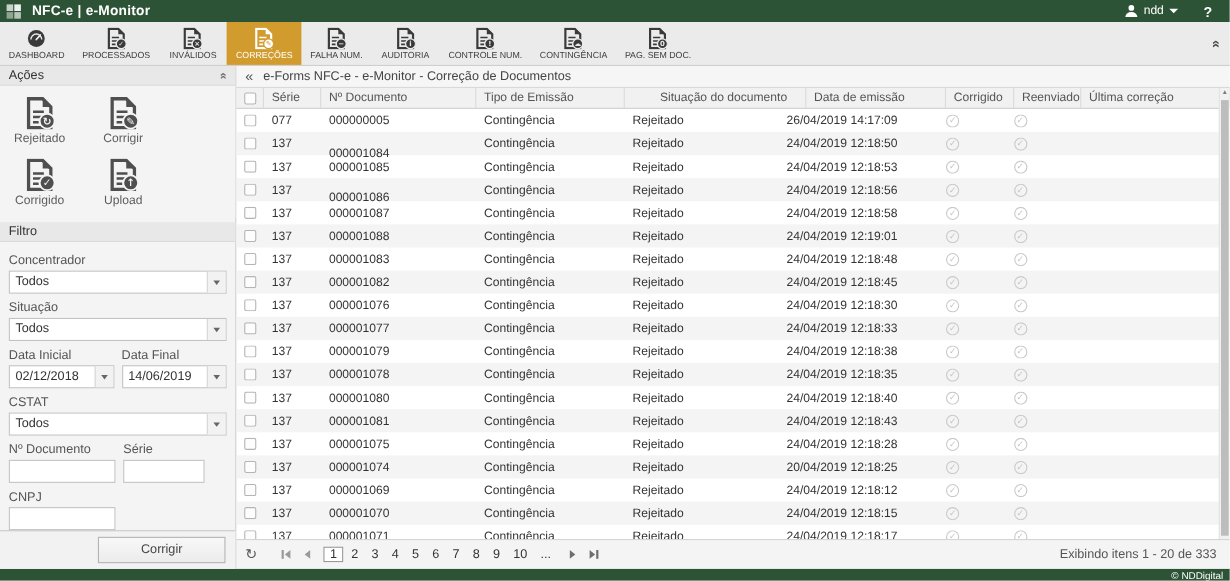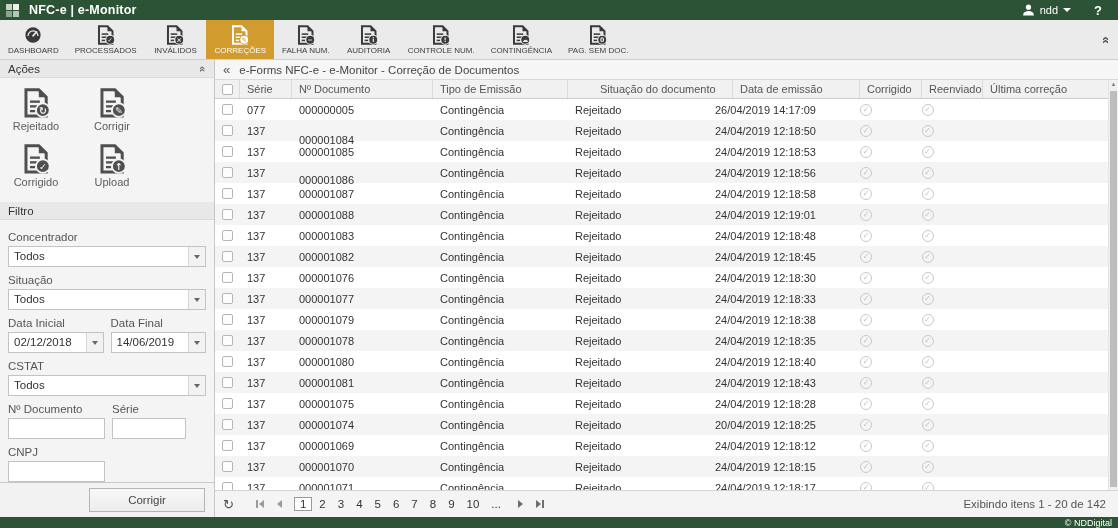--- a/index.html
+++ b/index.html
@@ -733,21 +733,21 @@
             <span class="page-num">10</span>
             <span class="page-num">...</span>
           </span>
         <span class="pg-ctl">
             <span class="tri right"></span>
           </span>
         <span class="pg-ctl">
             <span class="tri right"></span>
             <span class="bar dark"></span>
           </span>
-        <span class="page-status">Exibindo itens 1 - 20 de 142</span>
+        <span class="page-status">Exibindo itens 1 - 20 de 333</span>
       </div>
 
       <div class="vscroll">
         <div class="up">▲</div>
         <div class="thumb"></div>
       </div>
     </div>
   </div>
 </div>
 

